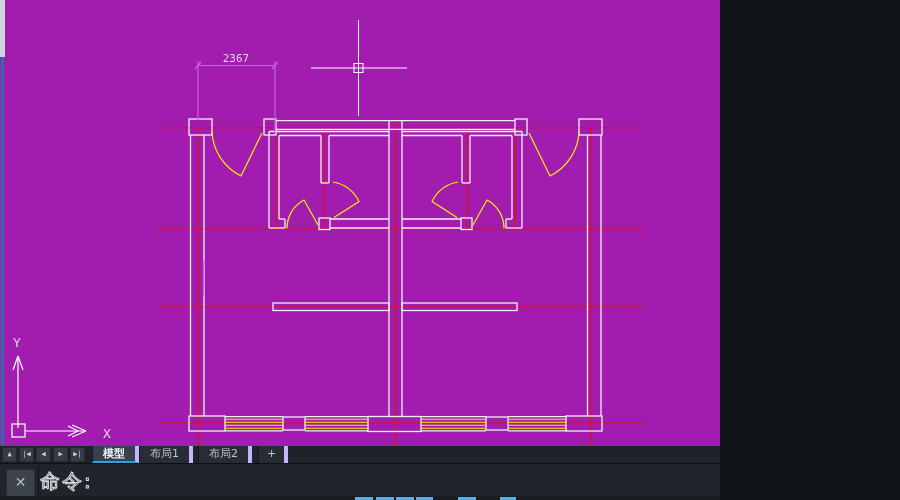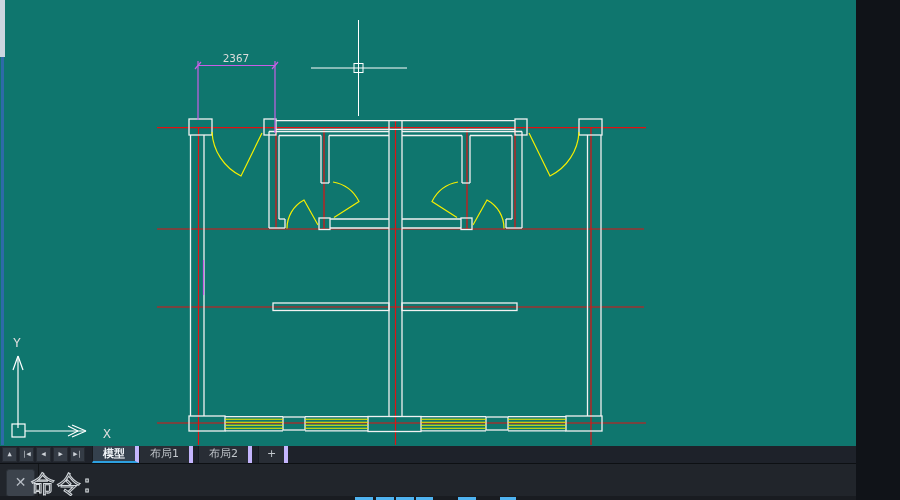--- a/index.html
+++ b/index.html
@@ -1,16 +1,16 @@
 <!DOCTYPE html>
 <html><head>
 <meta charset="utf-8">
 <style>
   html,body{margin:0;padding:0;background:#101318;}
-  #root{position:relative;width:856px;height:500px;background:#0f766e;overflow:hidden;
+  #root{position:relative;width:720px;height:500px;background:#a21caf;overflow:hidden;
         font-family:"DejaVu Sans","Liberation Sans",sans-serif;}
   
   .edge-highlight{position:absolute;left:0;top:0;width:5px;height:57px;background:#ccd6e0;}
   .edge-border{position:absolute;left:1px;top:57px;width:3px;height:388px;background:#2e6aa8;}
   
   #cad-svg{position:absolute;left:0;top:0;}
   
   .tabbar{position:absolute;left:0;top:446px;width:900px;height:17px;background:#1e222a;
           display:flex;align-items:stretch;}
   .navbtn{width:15px;height:15px;margin:1px 1px 0 1px;background:#353c46;border:1px solid #262b32;
@@ -24,21 +24,21 @@
   .tab.spacer-l{margin-left:5px;}
   .tab.spacer-s{margin-left:6px;}
   .plus-tab{width:30px;text-align:center;padding:0;}
   
   .cmdbar{position:absolute;left:0;top:463px;width:900px;height:37px;background:#21252b;
           border-top:1px solid #0d1013;}
   .cmd-close{position:absolute;left:6px;top:5px;width:27px;height:26px;background:#3c434c;
              border:1px solid #2a3037;border-radius:3px;color:#b6bcc4;font-size:14px;
              line-height:24px;text-align:center;}
   .cmd-divider{position:absolute;left:38px;top:0;width:1px;height:37px;background:#121518;}
-  .cmd-prompt{position:absolute;left:31px;top:4px;font-size:24px;letter-spacing:2px;
+  .cmd-prompt{position:absolute;left:40px;top:4px;font-size:20px;letter-spacing:2px;
               color:rgba(230,235,240,0.14);-webkit-text-stroke:1px #d5dade;}
   
   .bottom-strip{position:absolute;left:0;top:496px;width:900px;height:4px;background:#191c21;}
   .stub{position:absolute;top:497px;height:3px;background:#4fb3f0;}
 </style>
 </head>
 <body>
 
 <div id="root">
 

